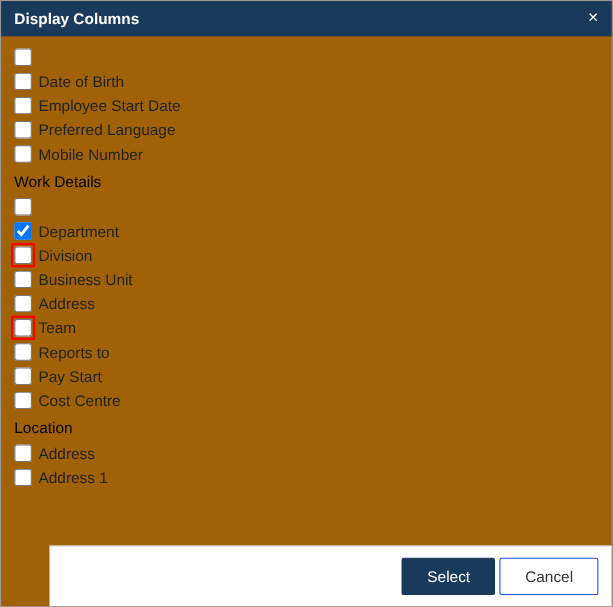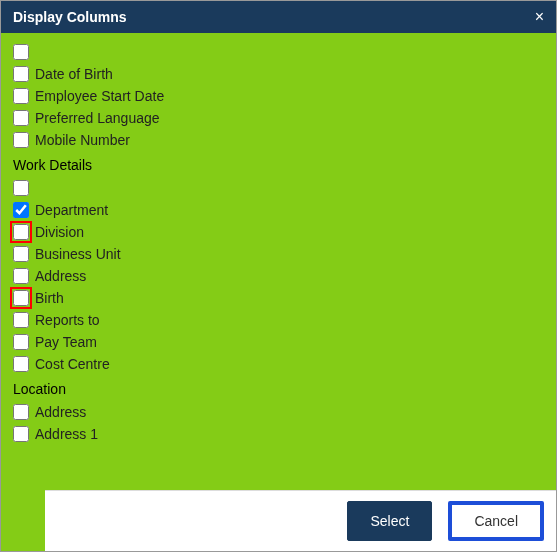--- a/index.html
+++ b/index.html
@@ -8,21 +8,21 @@
       font-size: 14px;
       background: #f0f0f0;
       display: flex;
       align-items: center;
       justify-content: center;
       min-height: 100vh;
     }
     .dialog {
       width: 557px;
       height: 552px;
-      background: #84cc16;
+      background: #a16207;
       border: 1px solid #999;
       display: flex;
       flex-direction: column;
       box-shadow: 2px 2px 8px rgba(0,0,0,0.3);
     }
     .dialog-header {
       background: #1a3a5c;
       color: #fff;
       padding: 8px 12px;
       display: flex;
@@ -81,40 +81,40 @@
     }
     .checkbox-label {
       font-size: 14px;
       color: #222;
     }
     .dialog-footer {
       border-top: 1px solid #ddd;
       padding: 10px 12px;
       display: flex;
       justify-content: flex-end;
-      gap: 16px;
+      gap: 4px;
       flex-shrink: 0;
       background: #fff;
       margin-left: 44px;
     }
     .btn {
       padding: 8px 22px;
       font-size: 14px;
       cursor: pointer;
       border-radius: 2px;
     }
     .btn-primary {
       background: #1a3a5c;
       color: #fff;
       border: 1px solid #1a3a5c;
     }
     .btn-secondary {
       background: #fff;
       color: #333;
-      border: 4px solid #1d4ed8;
+      border: 1px solid #1d4ed8;
     }
   </style>
 </head>
 <body>
 
 <div class="dialog">
   <div class="dialog-header">
     <span class="dialog-header-title">Display Columns</span>
     <button class="dialog-close">×</button>
   </div>
@@ -154,29 +154,29 @@
       <div class="checkbox-item">
         <input type="checkbox" style="">
         <label class="checkbox-label">Business Unit</label>
       </div>
       <div class="checkbox-item">
         <input type="checkbox" style="">
         <label class="checkbox-label">Address</label>
       </div>
       <div class="checkbox-item highlighted">
         <input type="checkbox" style="">
-        <label class="checkbox-label">Birth</label>
+        <label class="checkbox-label">Team</label>
       </div>
       <div class="checkbox-item">
         <input type="checkbox" style="">
         <label class="checkbox-label">Reports to</label>
       </div>
       <div class="checkbox-item">
         <input type="checkbox" style="">
-        <label class="checkbox-label">Pay Team</label>
+        <label class="checkbox-label">Pay Start</label>
       </div>
       <div class="checkbox-item">
         <input type="checkbox" style="">
         <label class="checkbox-label">Cost Centre</label>
       </div>
       <div class="section-header">Location</div>
       <div class="checkbox-item">
         <input type="checkbox" style="">
         <label class="checkbox-label">Address</label>
       </div>

